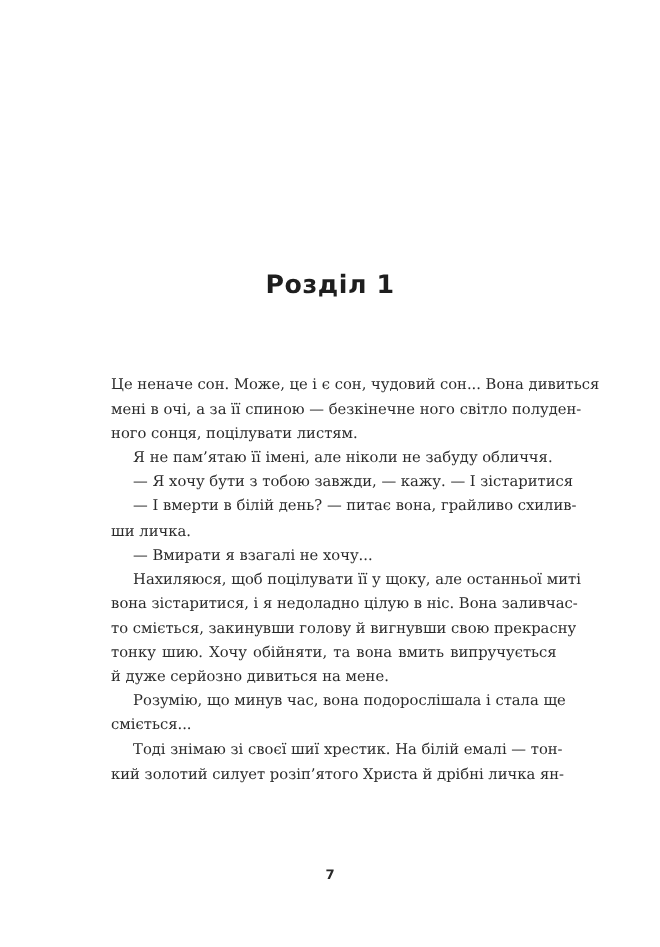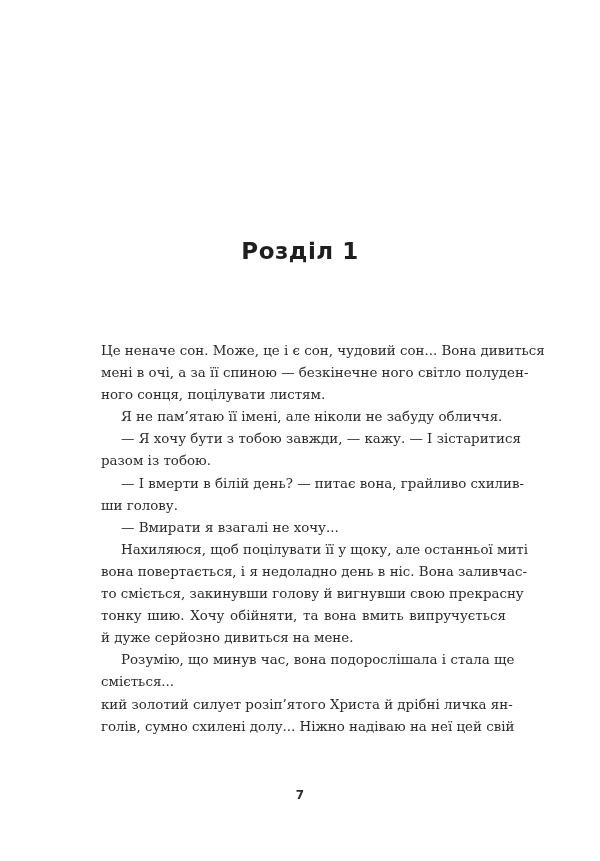--- a/index.html
+++ b/index.html
@@ -15,21 +15,21 @@
     }
     .page {
       position: absolute;
       left: 0; top: 0;
       width: 600px;
       height: 861px;
       background: #ffffff;
     }
     .chapter-title {
       position: absolute;
-      top: 238px;
+      top: 246px;
       left: 0;
       width: 600px;
       text-align: center;
       font-family: "DejaVu Sans", sans-serif;
       font-size: 23px;
       font-weight: 600;
       color: #1e1e1e;
       letter-spacing: 0.5px;
     }
     .body-text {
@@ -72,29 +72,28 @@
 
 <div class="page">
   <div class="chapter-title">Розділ 1</div>
 
   <div class="body-text">
     <span class="line">Це неначе сон. Може, це і є сон, чудовий сон... Вона дивиться</span>
     <span class="line">мені в очі, а за її спиною — безкінечне ного світло полуден-</span>
     <span class="line last">ного сонця, поцілувати листям.</span>
     <span class="line indent last">Я не пам’ятаю її імені, але ніколи не забуду обличчя.</span>
     <span class="line indent">— Я хочу бути з тобою завжди, — кажу. — І зістаритися</span>
-    <span class="line last">разом із тобою.</span>
     <span class="line indent">— І вмерти в білій день? — питає вона, грайливо схилив-</span>
-    <span class="line last">ши голову.</span>
+    <span class="line last">ши личка.</span>
     <span class="line indent last">— Вмирати я взагалі не хочу...</span>
     <span class="line indent">Нахиляюся, щоб поцілувати її у щоку, але останньої миті</span>
-    <span class="line">вона повертається, і я недоладно день в ніс. Вона заливчас-</span>
+    <span class="line">вона зістаритися, і я недоладно цілую в ніс. Вона заливчас-</span>
     <span class="line">то сміється, закинувши голову й вигнувши свою прекрасну</span>
     <span class="line">тонку шию. Хочу обійняти, та вона вмить випручується</span>
     <span class="line last">й дуже серйозно дивиться на мене.</span>
     <span class="line indent">Розумію, що минув час, вона подорослішала і стала ще</span>
     <span class="line last">сміється...</span>
+    <span class="line indent">Тоді знімаю зі своєї шиї хрестик. На білій емалі — тон-</span>
     <span class="line">кий золотий силует розіп’ятого Христа й дрібні личка ян-</span>
-    <span class="line">голів, сумно схилені долу... Ніжно надіваю на неї цей свій</span>
   </div>
 
   <div class="page-number">7</div>
 </div>
 
 </body></html>

